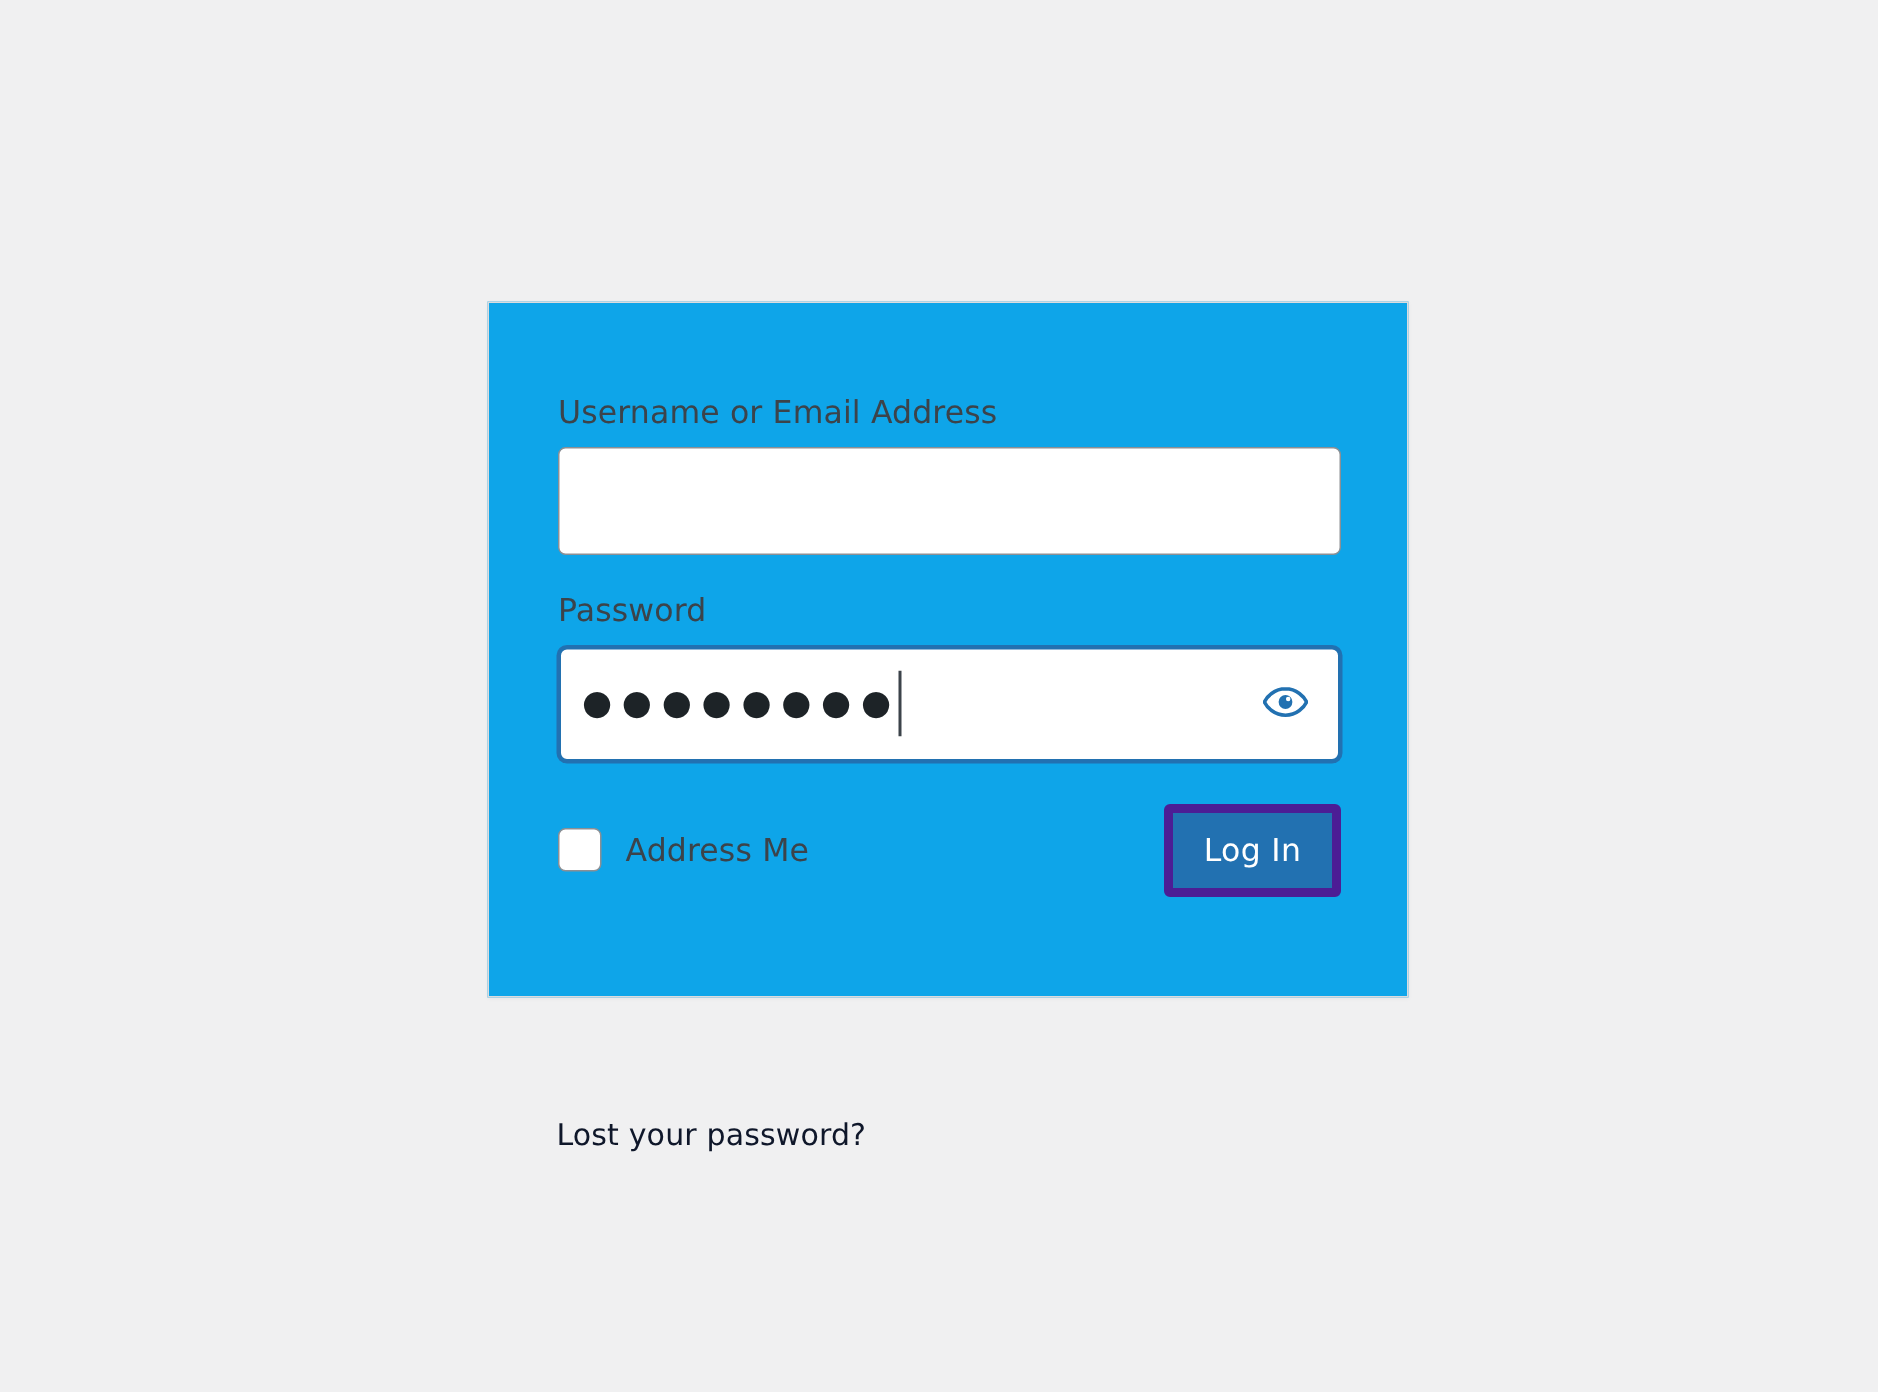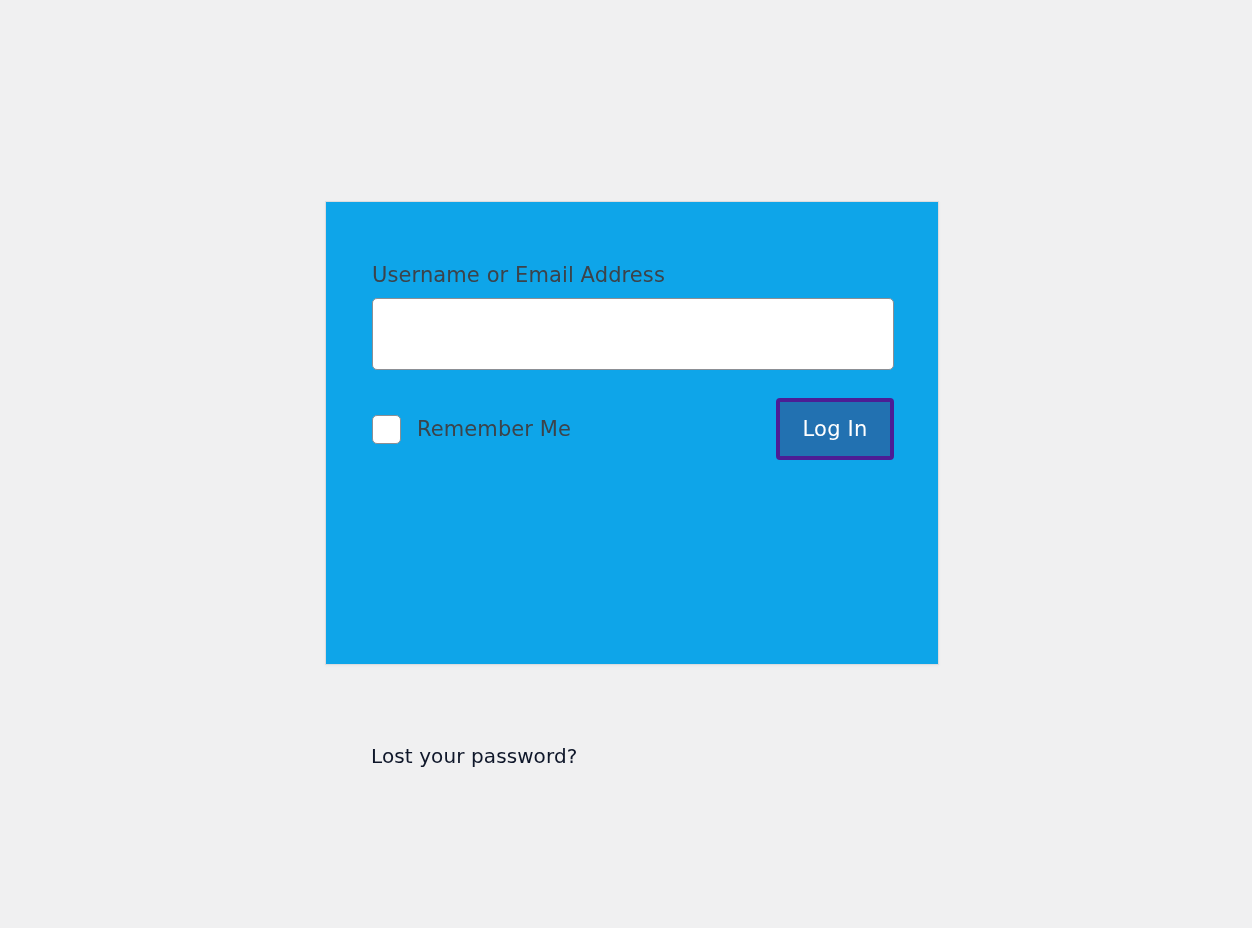--- a/index.html
+++ b/index.html
@@ -151,21 +151,21 @@
     cursor: pointer;
     letter-spacing: 0.1px;
   }
 
   .login-button {
     box-sizing: border-box;
     min-width: 118px;
     height: 62px;
     padding: 0 20px;
     background: #2271b1;
-    border: 4px solid #4c1d95;
+    border: 6px solid #4c1d95;
     border-radius: 4px;
     color: #ffffff;
     font-size: 21px;
     font-family: "DejaVu Sans", "Liberation Sans", sans-serif;
     cursor: pointer;
     letter-spacing: 0.2px;
     margin-left: 12px;
   }
 
   
@@ -188,25 +188,43 @@
 <div class="screen">
 
   <div class="login-card">
     <div class="form-inner">
 
       <div class="field-group">
         <label class="field-label">Username or Email Address</label>
         <input class="text-input" type="text" value="" style="">
       </div>
 
+      <div class="field-group">
+        <label class="field-label">Password</label>
+        <div class="password-wrap">
+          <div class="password-value">
+            <span>●●●●●●●●</span>
+              <span class="caret"></span>
+          </div>
+          <button class="eye-button">
+            <span>
+              <svg width="30" height="22" viewBox="0 0 30 22" aria-hidden="true">
+                <path d="M15 2.2 C7.6 2.2 2.4 7.6 0.9 11 C2.4 14.4 7.6 19.8 15 19.8 C22.4 19.8 27.6 14.4 29.1 11 C27.6 7.6 22.4 2.2 15 2.2 Z" fill="none" stroke="#2271b1" stroke-width="2.4"></path>
+                <circle cx="15" cy="11" r="4.6" fill="#2271b1"></circle>
+                <circle cx="16.8" cy="9.0" r="1.5" fill="#ffffff"></circle>
+              </svg>
+            </span>
+          </button>
+        </div>
+      </div>
 
       <div class="submit-row">
         <div class="remember-group">
           <div class="checkbox"></div>
-          <span class="remember-label">Remember Me</span>
+          <span class="remember-label">Address Me</span>
         </div>
         <button class="login-button">Log In</button>
       </div>
 
     </div>
   </div>
 
   <div class="nav-links">
     <a class="lost-password-link" href="#">Lost your password?</a>
   </div>

